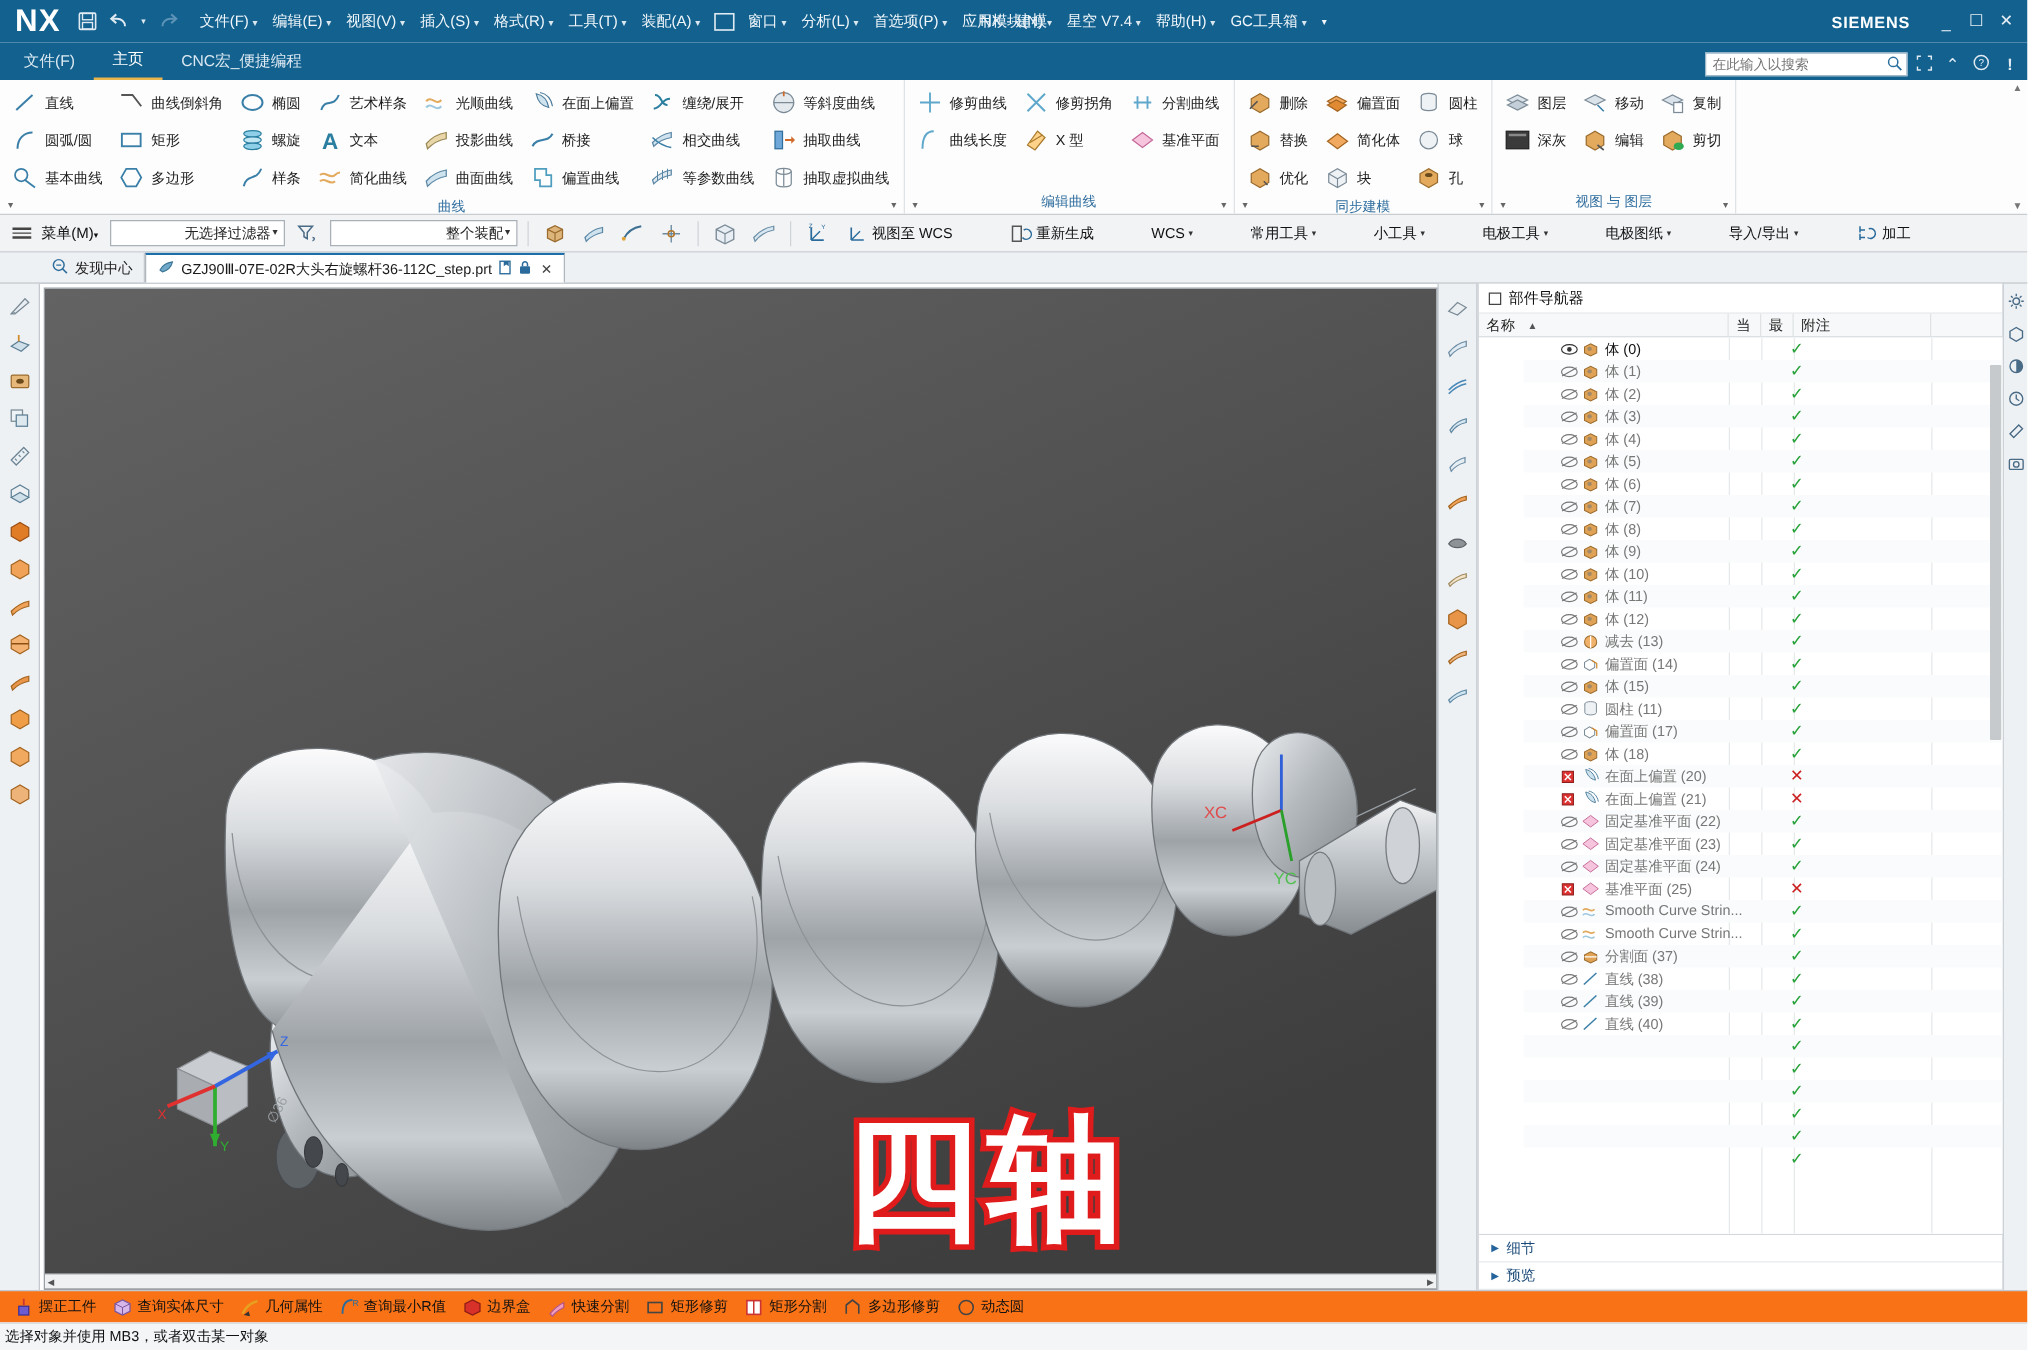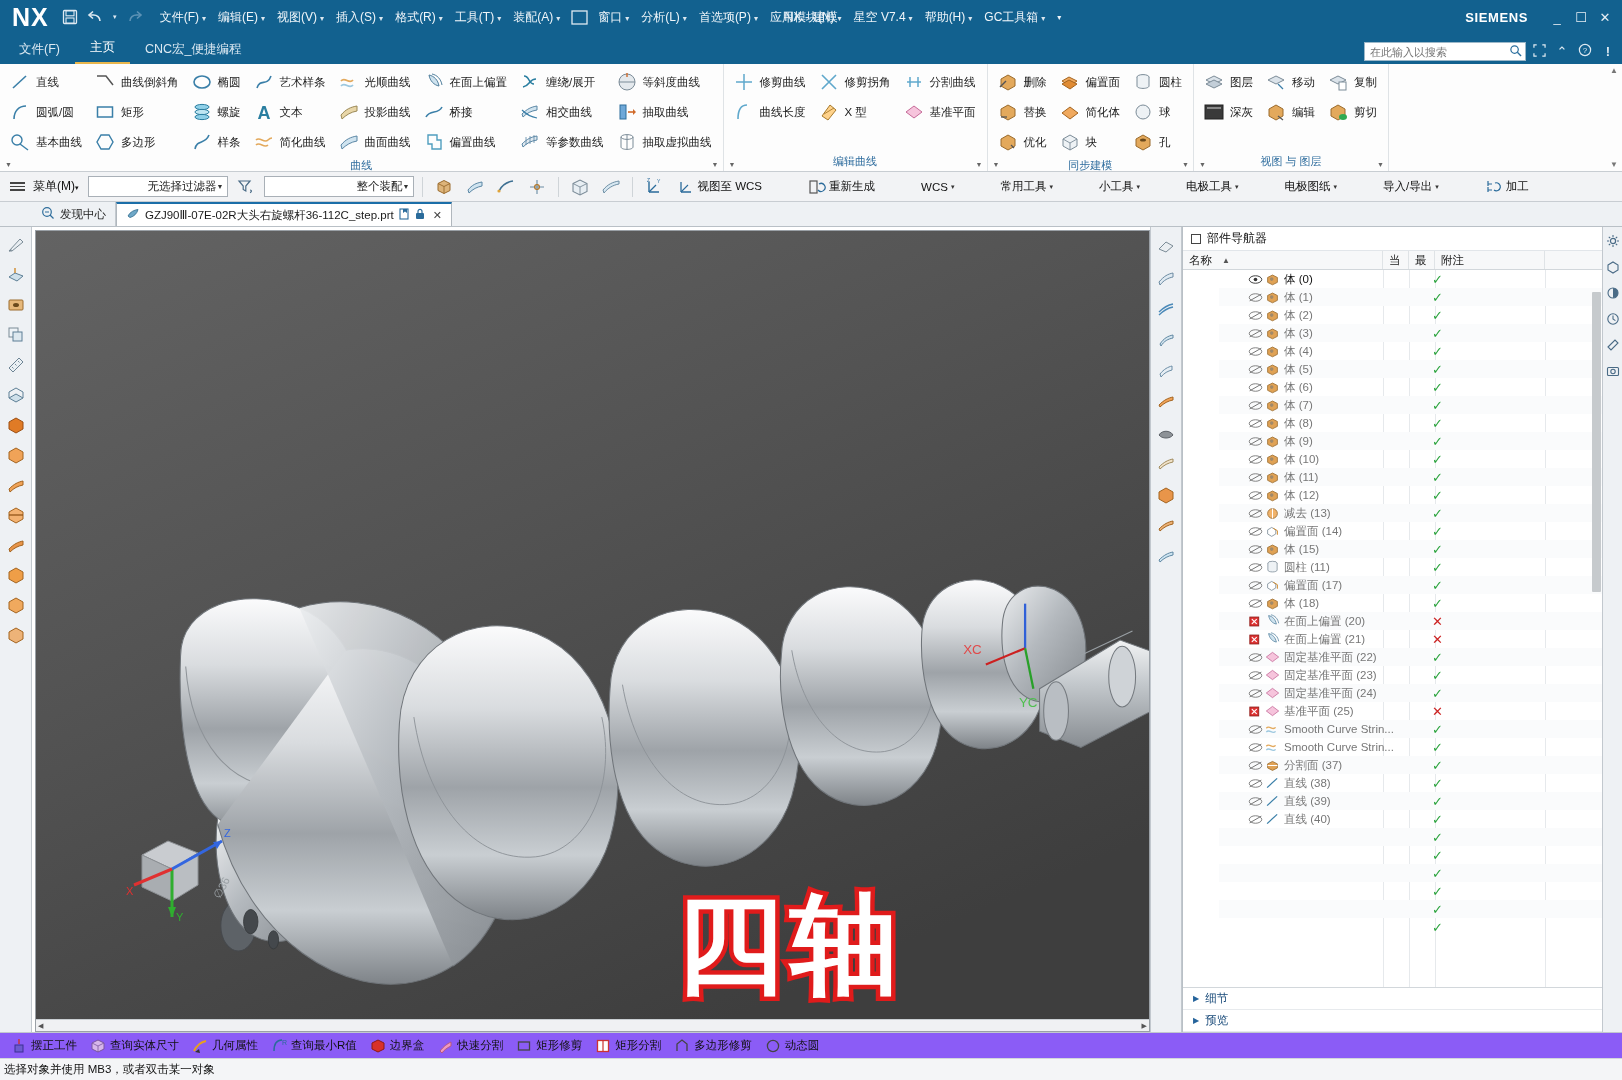--- a/index.html
+++ b/index.html
@@ -174,21 +174,21 @@
   .tri { font-size:8px; color:#24639b; }
 
   .farrail {
     width:20px; background:#eef1f4; border-left:1px solid #c2c8ce;
     display:flex; flex-direction:column; align-items:center; padding-top:4px; gap:6px;
     flex:0 0 20px; overflow:hidden;
   }
 
   
   .bottombar {
-    height:26px; background:#8b5cf6; border-top:1px solid #c2c8ce;
+    height:26px; background:#f97316; border-top:1px solid #c2c8ce;
     display:flex; align-items:center; padding:0 4px; gap:1px; flex:0 0 auto; overflow:hidden;
   }
   .bbtn { display:flex; align-items:center; gap:3px; padding:2px 6px; font-size:11.5px; color:#111; white-space:nowrap; cursor:default; }
   .bico { width:18px; height:18px; display:flex; align-items:center; justify-content:center; }
   .statusbar {
     height:22px; background:#f4f5f7; border-top:1px solid #d2d7db;
     display:flex; align-items:center; padding:0 4px; font-size:11.5px; color:#111; flex:0 0 auto;
   }
 
   

